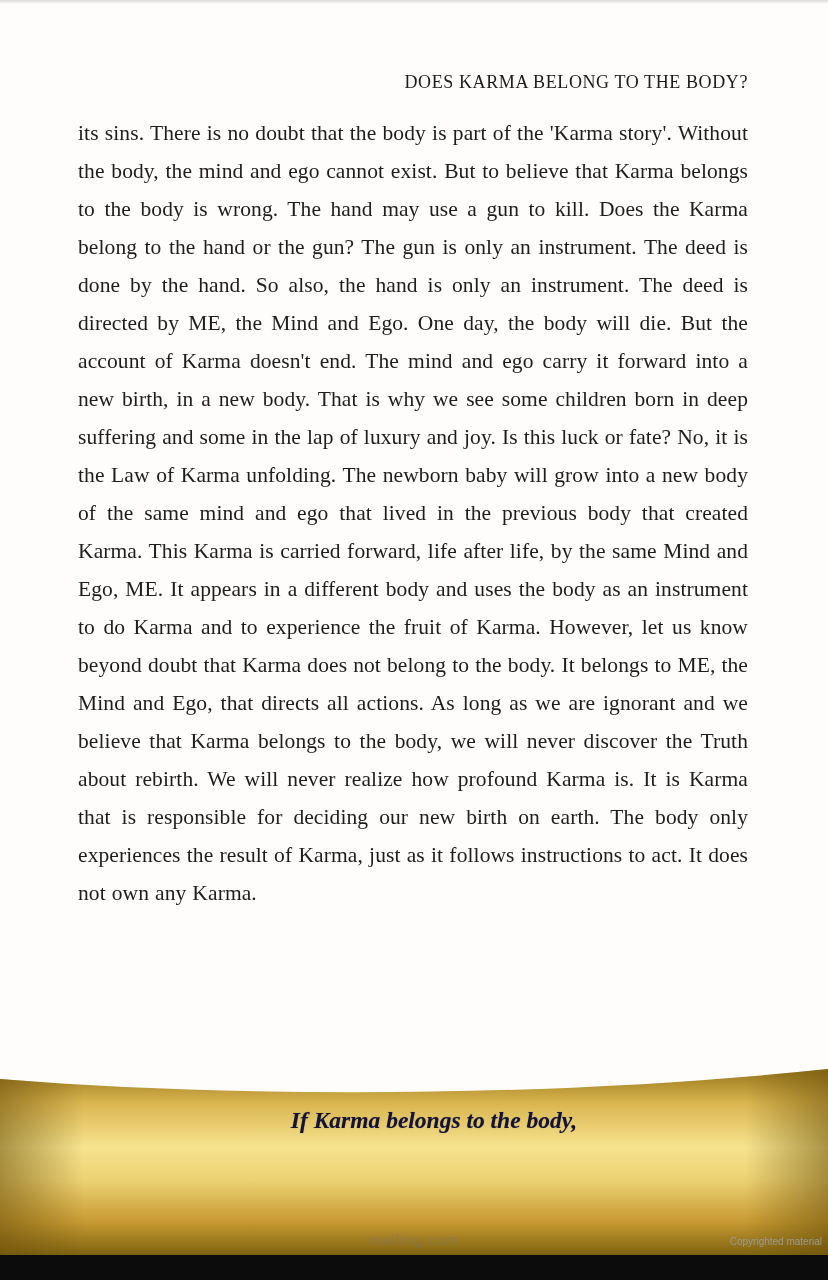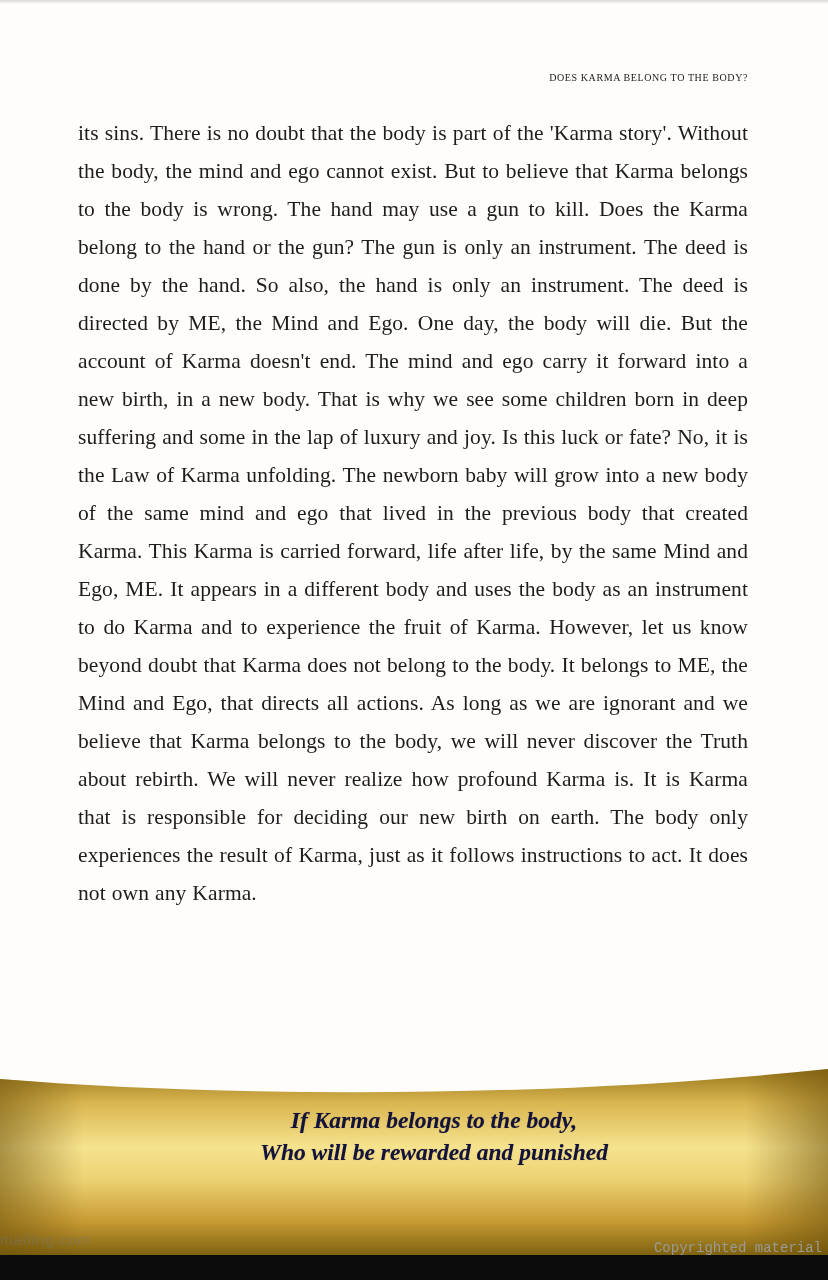--- a/index.html
+++ b/index.html
@@ -10,21 +10,21 @@
     margin: 0 auto;
     background: #fefdfb;
     overflow: hidden;
     font-family: "Liberation Serif", serif;
   }
 
   .running-head {
     position: absolute;
     top: 72px;
     right: 80px;
-    font-size: 10px;
+    font-size: 18px;
     letter-spacing: 0.6px;
     color: #1b1b1b;
     font-weight: 400;
   }
 
   .body-copy {
     position: absolute;
     top: 114px;
     left: 78px;
     width: 670px;
@@ -58,33 +58,34 @@
     color: #13123a;
     text-shadow: 0 0 1px rgba(19,18,58,0.35);
   }
   .banner-text .q-line { display: block; margin-left: 40px; }
 
   .watermark {
     position: absolute;
     left: 0;
     bottom: 32px;
     width: 828px;
+    text-align: center;
     font-family: "Liberation Sans", sans-serif;
     font-size: 15px;
     letter-spacing: 1px;
     color: rgba(120,120,120,0.45);
     filter: blur(0.6px);
   }
 
   .copyright-note {
     position: absolute;
     right: 6px;
-    bottom: 24px;
-    font-family: Liberation Mono, monospace;
-    font-size: 14px;
+    bottom: 33px;
+    font-family: Liberation Sans, sans-serif;
+    font-size: 10px;
     color: #9a9a96;
   }
 
   .footer-bar {
     position: absolute;
     left: 0;
     bottom: 0;
     width: 828px;
     height: 25px;
     background: #0c0c0c;
@@ -125,21 +126,20 @@
           <stop offset="0.90" stop-color="#6b500a" stop-opacity="0"></stop>
           <stop offset="1" stop-color="#6b500a" stop-opacity="0.55"></stop>
         </linearGradient>
       </defs>
       <path d="M0,16 C250,36 560,34 828,6 L828,192 L0,192 Z" fill="url(#goldV)"></path>
       <path d="M0,16 C250,36 560,34 828,6 L828,192 L0,192 Z" fill="url(#goldH)"></path>
     </svg>
 
     <div class="banner-text">
       <span class="q-line">If Karma belongs to the body,</span>
-      <span class="q-line">Who will be rewarded and punished</span>
     </div>
   </div>
 
   <div class="watermark">mailing.com</div>
 
   <div class="copyright-note">Copyrighted material</div>
 
   <div class="footer-bar"></div>
 
 </div>

